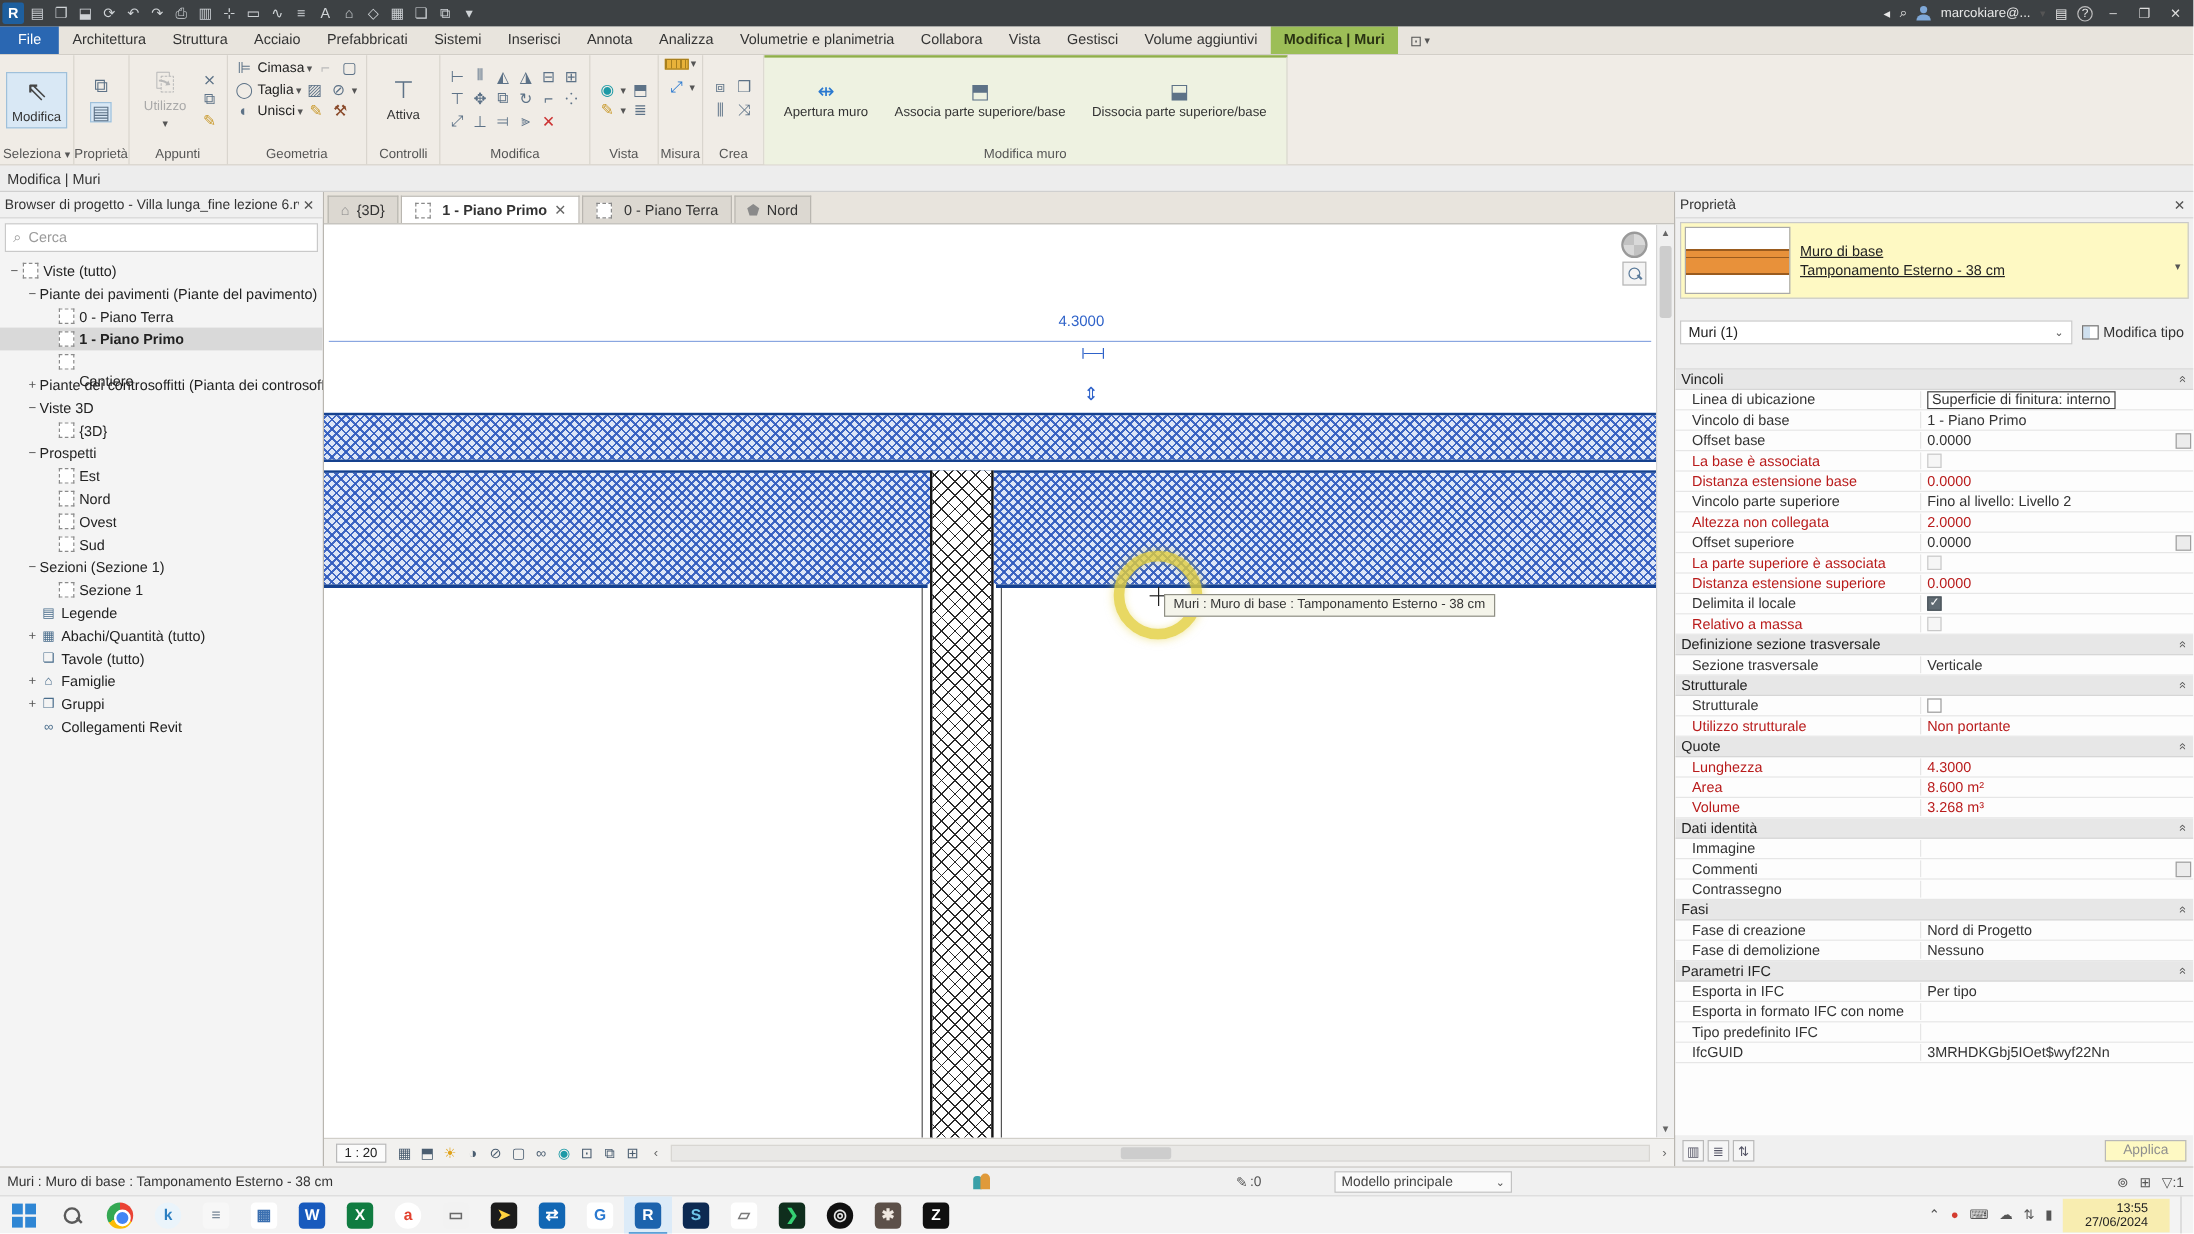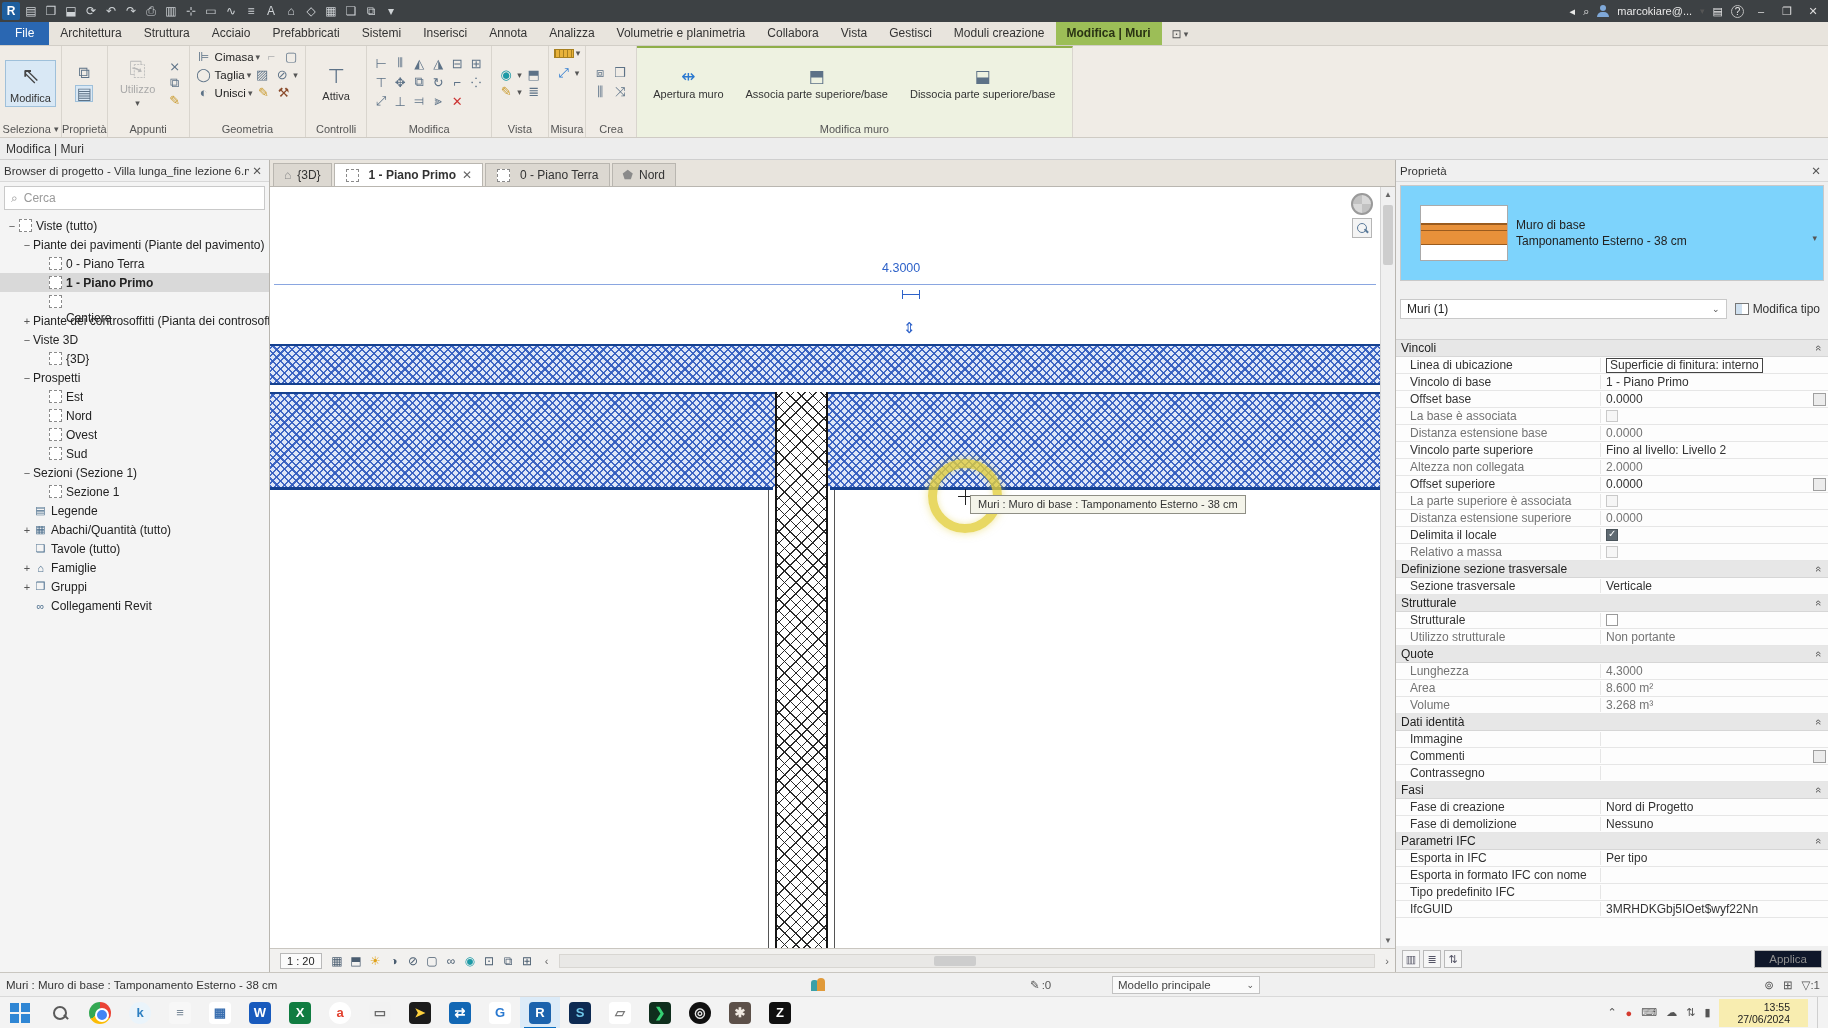--- a/index.html
+++ b/index.html
@@ -113,47 +113,47 @@
   .bottombar { height:24px; background:#f2f1ef; border-top:1px solid #c9c6c0; display:flex; align-items:center; padding-left:10px; gap:2px; }
   .scalebtn { border:1px solid #b9b9b9; background:#fbfbfb; font-size:11px; padding:1px 6px; margin-right:4px; white-space:nowrap; }
   .vcico { width:19px; height:19px; display:flex; align-items:center; justify-content:center; font-size:12px; color:#4a5d70; }
   .vcico.sun { color:#e0a21a; } .vcico.teal { color:#1d9aa6; }
   .hs-arrow { width:16px; text-align:center; color:#666; font-size:11px; }
   .hs-track { flex:1; height:14px; margin:0 2px; background:#e9e8e6; border:1px solid #d8d6d2; position:relative; }
   .hs-thumb { position:absolute; left:46%; width:42px; top:1px; bottom:1px; background:#cdcdcd; border-radius:2px; }
 
   
   .props { width:433px; background:#f0f0f0; border-left:1px solid #b9b6b0; display:flex; flex-direction:column; font-size:12px; overflow:hidden; }
-  .typesel { display:flex; align-items:center; gap:8px; background:#7dd3fc; border:1px solid #c9c9c9; margin:3px 4px 0 4px; padding:19px; position:relative; }
+  .typesel { display:flex; align-items:center; gap:8px; background:#fef9c3; border:1px solid #c9c9c9; margin:3px 4px 0 4px; padding:3px; position:relative;text-decoration:underline; }
   .typeimg { width:88px; height:56px; border:1px solid #aaa; flex:none; background:linear-gradient(to bottom,
       #fff 0 32%, #9a5b1e 32% 35%, #e8913a 35% 45%, #9a5b1e 45% 47%, #e8913a 47% 70%, #9a5b1e 70% 73%, #fff 73%); }
   .typetxt { line-height:16px; }
   .typesel .car { position:absolute; right:6px; top:50%; }
   .filterrow { display:flex; align-items:center; margin:18px 4px; gap:4px; }
   .filtersel { flex:1; height:20px; background:#fff; border:1px solid #c9c9c9; display:flex; align-items:center; padding:0 6px; }
   .filtersel .car { margin-left:auto; }
   .modtype { display:flex; align-items:center; gap:4px; padding:0 4px; color:#333; white-space:nowrap; }
   .mticon { width:14px; height:12px; border:1px solid #777; background:linear-gradient(90deg,#cfe0ef 50%,#fff 50%); }
   .pgrid { flex:1; overflow:hidden; background:#fdfdfd; border-top:1px solid #d0d0d0; margin-top:2px; }
   .prow { height:17px; display:flex; align-items:center; border-bottom:1px solid #e6e6e6; }
   .prow .lab { width:205px; padding-left:14px; color:#333; overflow:hidden; white-space:nowrap; flex:none; border-right:1px solid #e6e6e6; }
   .prow .val { flex:1; padding-left:5px; color:#333; overflow:hidden; white-space:nowrap; position:relative; height:100%; display:flex; align-items:center; }
-  .prow.dis .lab, .prow.dis .val { color:#737373; }
+  .prow.dis .lab, .prow.dis .val { color:#b91c1c; }
   .prow.sechead { background:#e7e7e7; border-bottom:1px solid #d6d6d6; }
   .prow.sechead .lab { width:auto; flex:1; padding-left:5px; color:#222; border:none; }
   .secchev { margin-left:auto; margin-right:6px; color:#555; transform:rotate(90deg); font-size:11px; }
   .valsel { border:1px solid #444; height:15px; display:flex; align-items:center; padding:0 3px; background:#fff; max-width:98%; }
   .minibtn { position:absolute; right:2px; top:2px; width:13px; height:13px; background:#ececec; border:1px solid #9f9f9f; }
   .cb { width:12px; height:12px; border:1px solid #9a9a9a; background:#fff; }
   .cb.on { background:#5f6a72; border-color:#4a545b; position:relative; }
   .cb.on:after { content:"✓"; position:absolute; left:1px; top:-2px; color:#fff; font-size:10px; }
   .cb.dis { border-color:#c9c9c9; background:#f6f6f6; }
   .propsfoot { height:26px; display:flex; align-items:center; padding:0 6px; gap:3px; }
   .pfbtn { width:18px; height:18px; border:1px solid #b9b9b9; background:#f6f6f6; display:flex; align-items:center; justify-content:center; font-size:11px; color:#556; }
-  .applybtn { margin-left:auto; border:1px solid #b9b9b9; background:#0f172a; color:#8f8f8f; font-size:11.5px; padding:2px 14px; }
+  .applybtn { margin-left:auto; border:1px solid #b9b9b9; background:#fef9c3; color:#8f8f8f; font-size:11.5px; padding:2px 14px; }
 
   
   .statusbar { position:absolute; left:0; right:0; bottom:32px; height:24px; background:#f0f0f0; border-top:1px solid #c9c6c0; display:flex; align-items:center; font-size:11.5px; color:#333; }
   .sbleft { padding-left:6px; white-space:nowrap; }
   .worksets-ico { position:absolute; left:810px; width:16px; height:14px; }
   .worksets-ico:before { content:""; position:absolute; left:1px; top:2px; width:7px; height:11px; border-radius:3px 3px 0 0; background:#3aa0a8; }
   .worksets-ico:after { content:""; position:absolute; left:7px; top:0; width:8px; height:13px; border-radius:4px 4px 0 0; background:#e09a3a; }
   .sb-edit { position:absolute; left:1030px; display:flex; align-items:center; gap:2px; color:#555; }
   .modelbox { position:absolute; left:1112px; width:148px; height:18px; background:#fafafa; border:1px solid #c2c2c2; display:flex; align-items:center; padding:0 5px; color:#444; }
   .modelbox .car { margin-left:auto; }
@@ -225,21 +225,21 @@
       <div class="tab">Acciaio</div>
       <div class="tab">Prefabbricati</div>
       <div class="tab">Sistemi</div>
       <div class="tab">Inserisci</div>
       <div class="tab">Annota</div>
       <div class="tab">Analizza</div>
       <div class="tab">Volumetrie e planimetria</div>
       <div class="tab">Collabora</div>
       <div class="tab">Vista</div>
       <div class="tab">Gestisci</div>
-      <div class="tab">Moduli creazione</div>
+      <div class="tab">Volume aggiuntivi</div>
     </div>
   <div class="tab context">Modifica | Muri</div>
   <div class="ribbon-toggle">
       <span>⊡</span>
       <span class="car">▾</span>
     </div>
 </div>
 
 <div class="ribbon">
 

